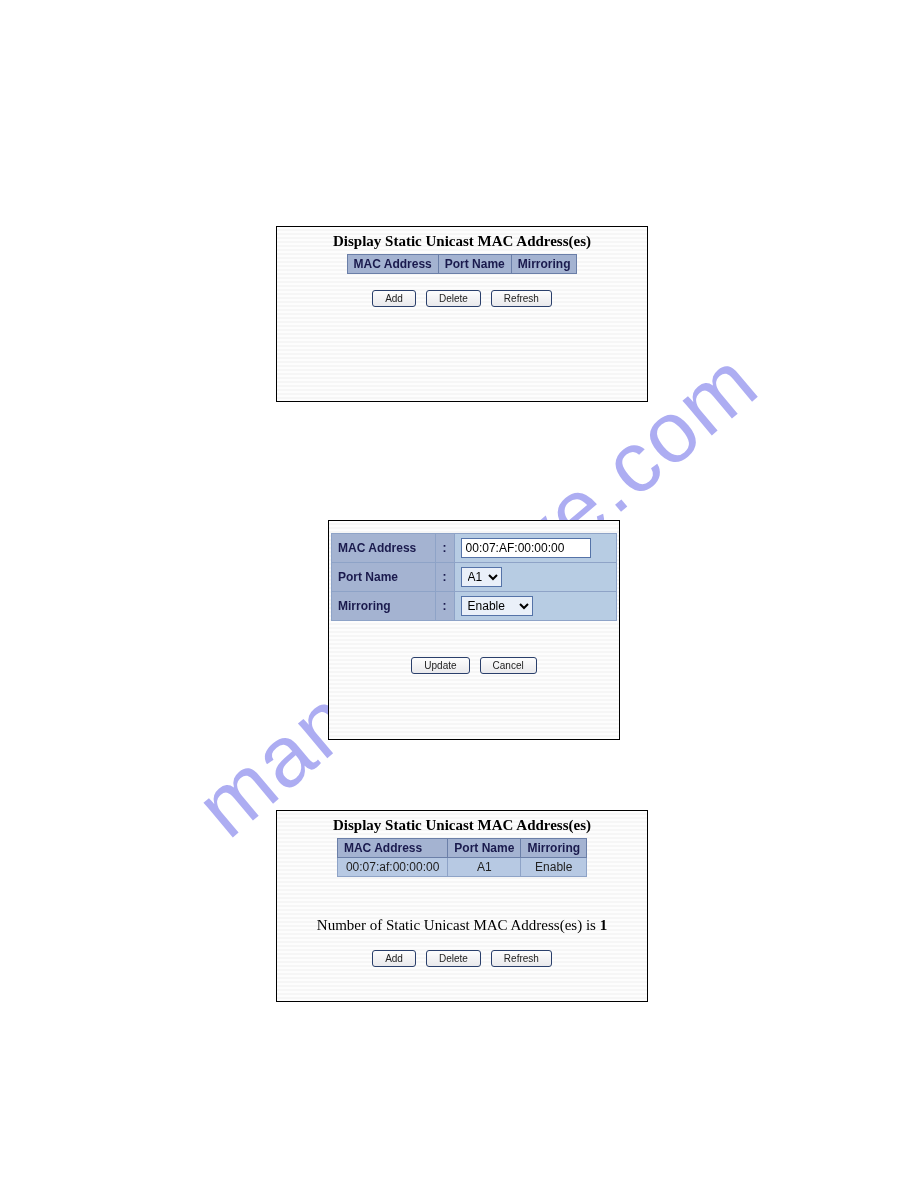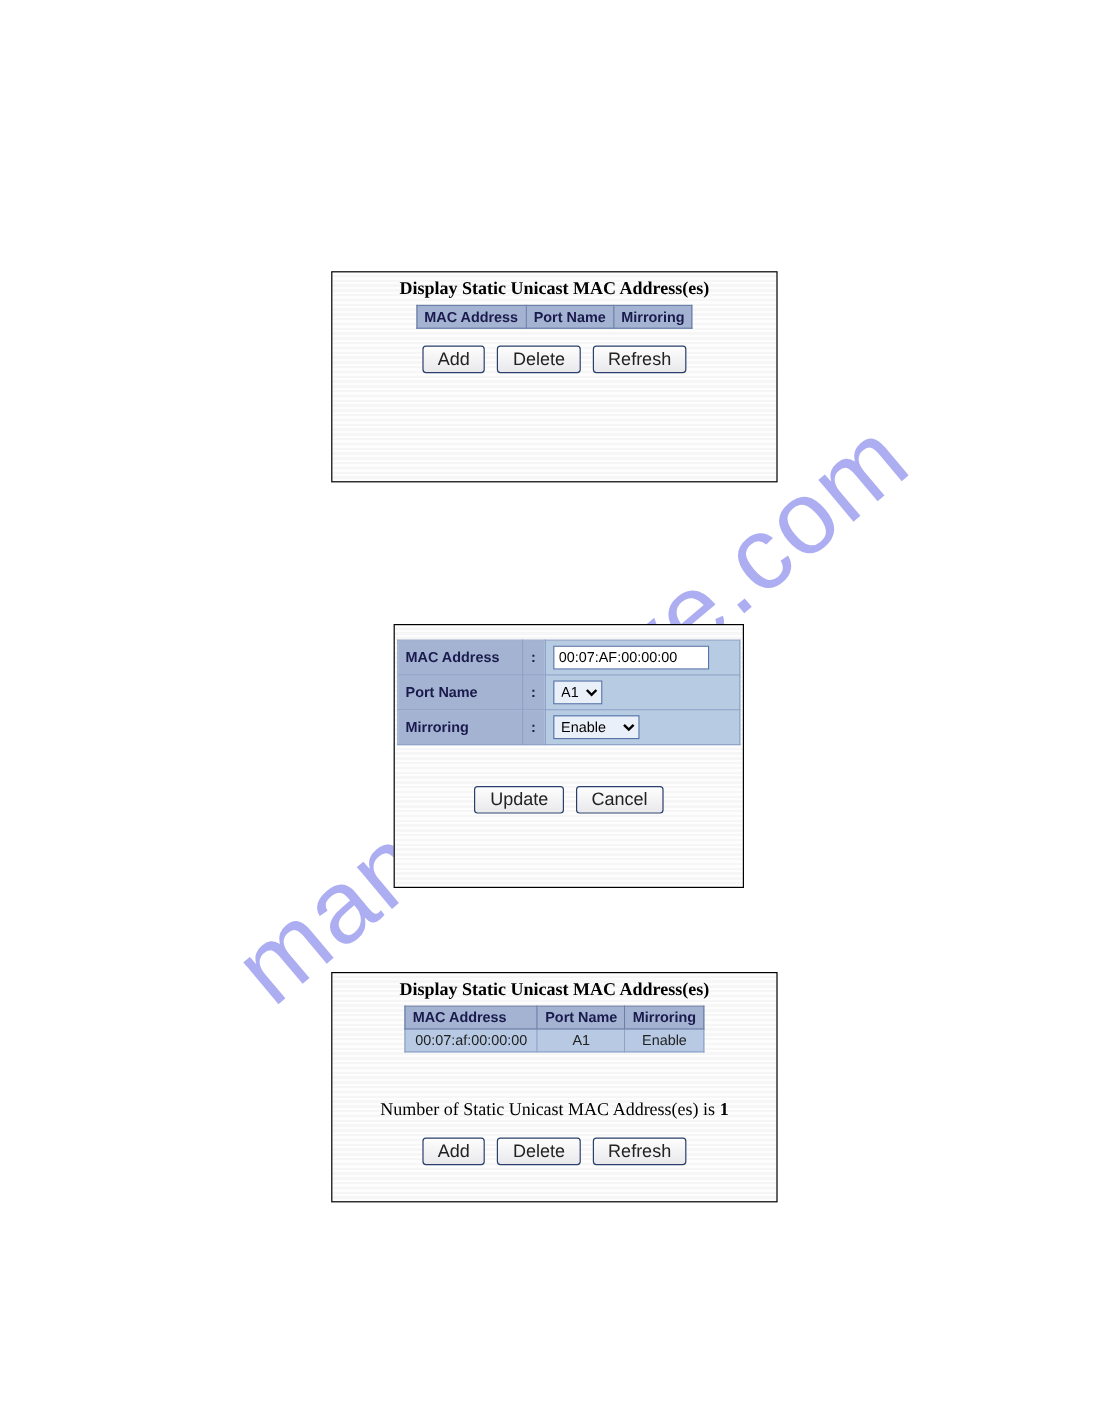--- a/index.html
+++ b/index.html
@@ -79,21 +79,21 @@
   .btn-row {
     text-align: center;
     margin-top: 14px;
     padding-bottom: 10px;
   }
   .btn {
     display: inline-block;
     border: 1px solid #2a3f6b;
     background: linear-gradient(#fdfdfd, #e9e9ec);
     font-family: Arial, sans-serif;
-    font-size: 15px;
+    font-size: 10px;
     padding: 2px 12px;
     border-radius: 3px;
     color: #222;
     margin: 0 3px;
     cursor: pointer;
   }
   .form-table {
     border-collapse: collapse;
     margin: 2px;
     font-family: Arial, sans-serif;

